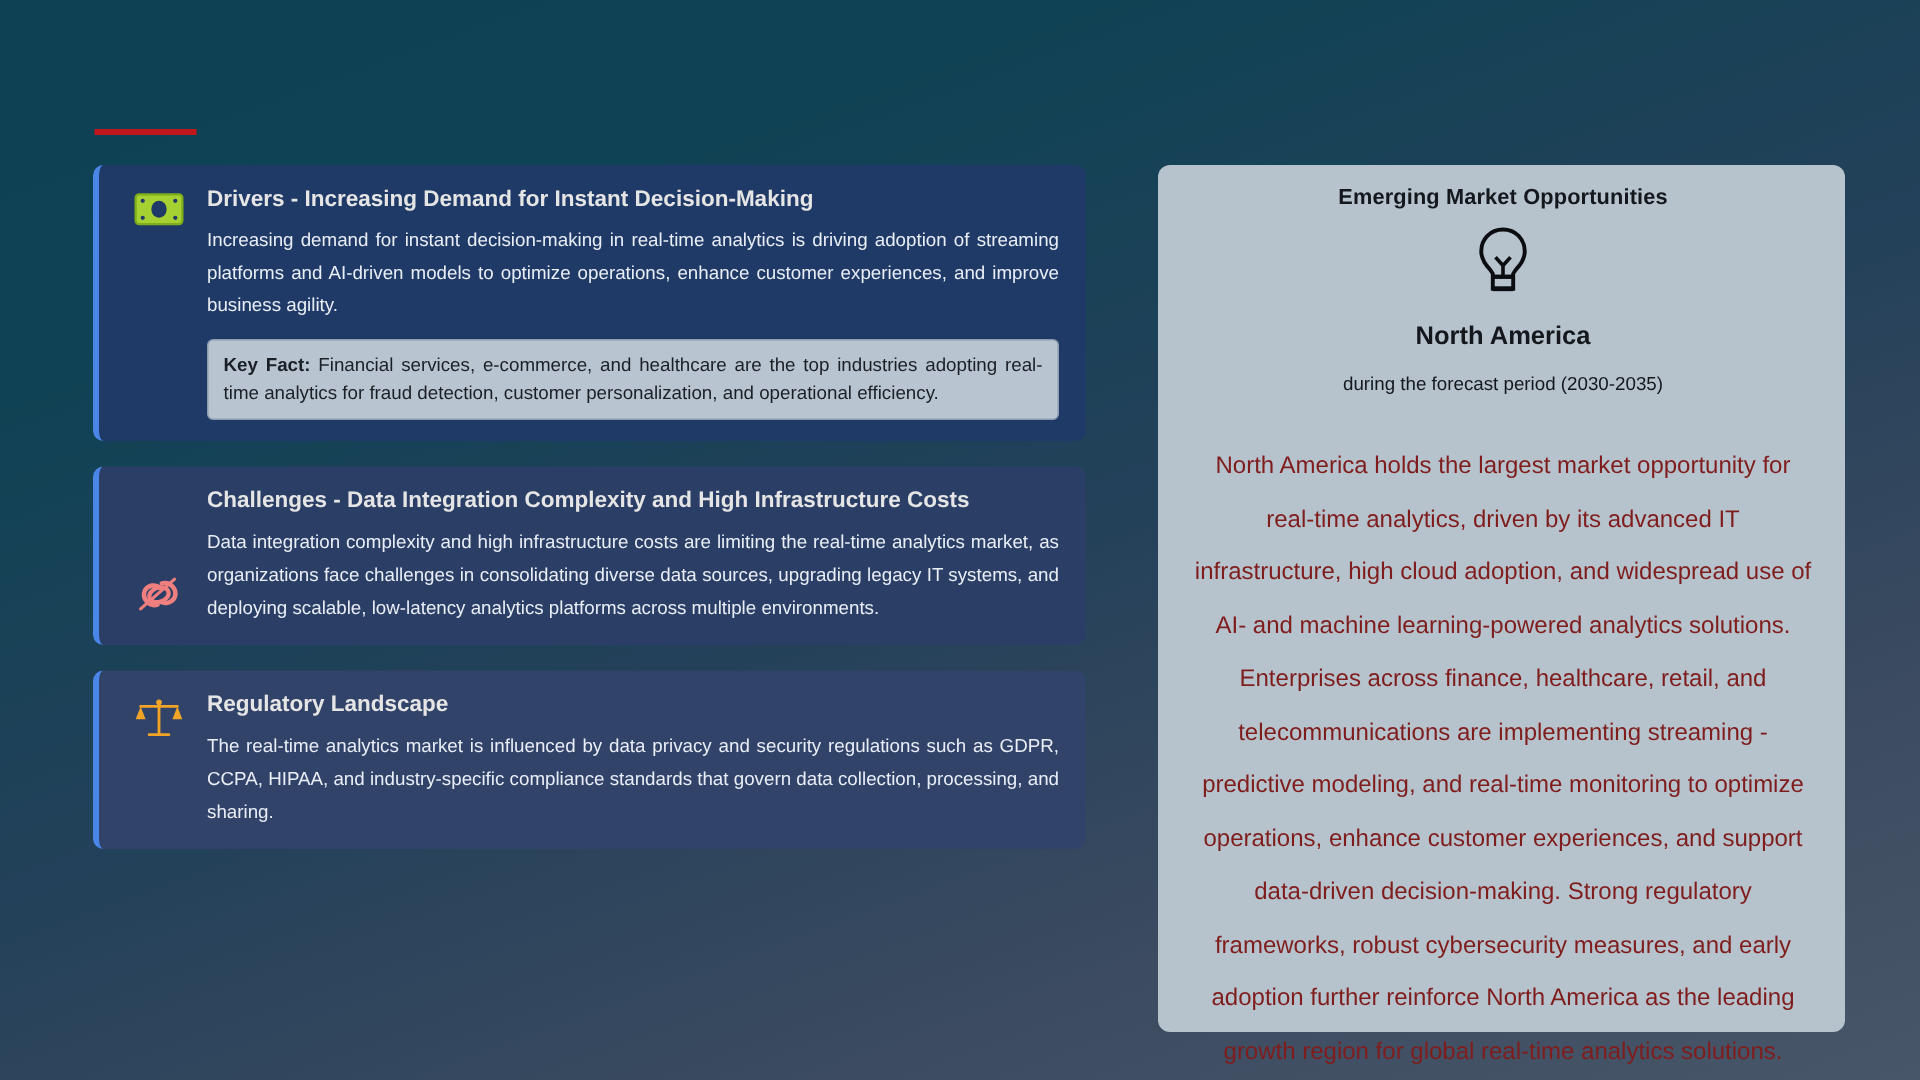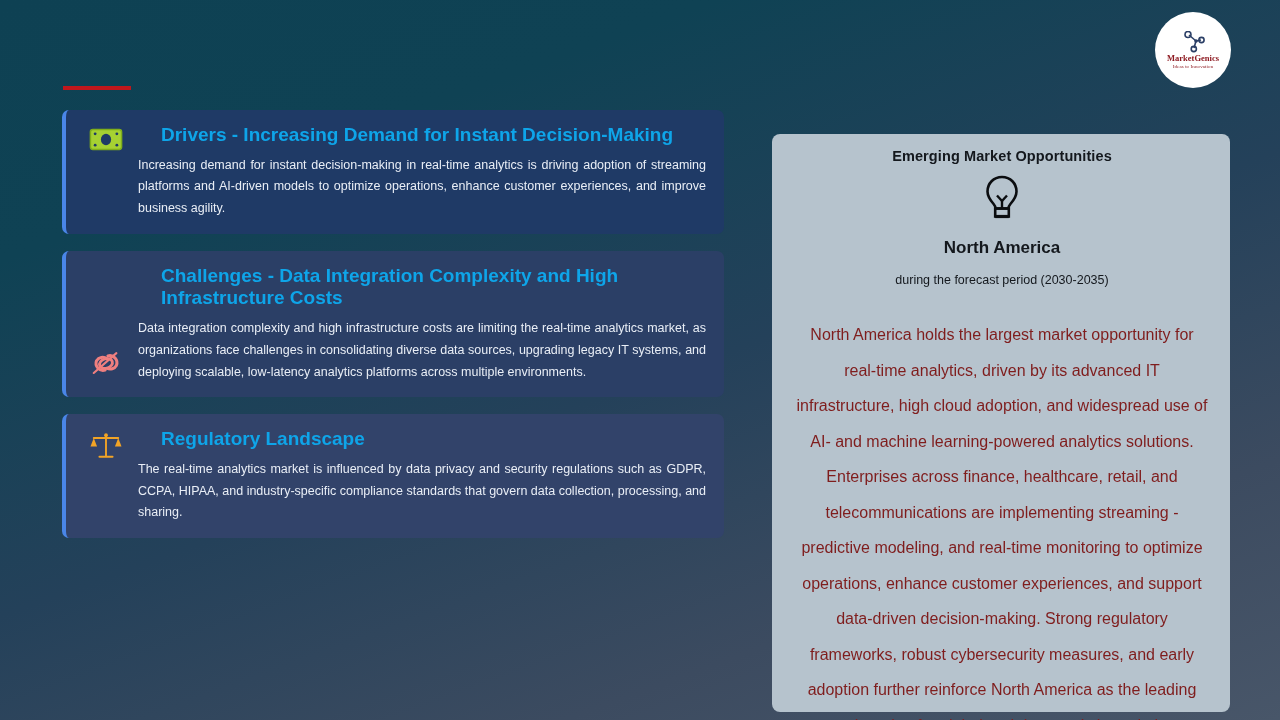--- a/index.html
+++ b/index.html
@@ -100,26 +100,25 @@
     width: 36px;
     height: 34px;
     margin-top: 3px;
     display: flex;
     align-items: flex-start;
     justify-content: center;
   }
   .card-body { flex: 1 1 auto; min-width: 0; }
 
   .card-title {
-    font-size: 19px;
-    font-weight: bold;
-    color: #0ea5e9;
+    font-size: 15px;
+    font-weight: bold;
+    color: #e5e5e5;
     margin-bottom: 8px;
     line-height: 1.2;
-    margin-left: 23px;
   }
   .card-text {
     font-size: 12.5px;
     color: #e9eef6;
     line-height: 1.73;
     text-align: justify;
   }
 
   .note-box {
     margin-top: 11px;
@@ -139,21 +138,20 @@
     position: absolute;
     left: 772px;
     top: 110px;
     width: 458px;
     height: 578px;
     background: #b6c3cd;
     border-radius: 8px;
     padding: 14px 20px 10px 22px;
     text-align: center;
     color: #14181d;
-    margin-top: 24px;
   }
   .rp-title {
     font-size: 14.5px;
     font-weight: bold;
     letter-spacing: .1px;
     margin-bottom: 10px;
   }
   .bulb-wrap { display: flex; justify-content: center; margin: 6px 0 8px 0; }
   .rp-value {
     font-size: 18px;
@@ -181,50 +179,40 @@
     color: #7f1d1d;
   }
 </style>
 </head>
 <body>
 
 <div class="slide">
 
   <div class="title-rule"></div>
 
-  <div class="logo">
-    <svg class="logo-mark" viewBox="0 0 26 22">
-      <line x1="9" y1="4" x2="16" y2="10" stroke="#2b3f66" stroke-width="1.6"></line>
-      <line x1="16" y1="10" x2="21" y2="9" stroke="#2b3f66" stroke-width="1.6"></line>
-      <line x1="16" y1="10" x2="14" y2="17" stroke="#2b3f66" stroke-width="1.6"></line>
-      <circle cx="8" cy="3.5" r="3" fill="none" stroke="#2b3f66" stroke-width="1.6"></circle>
-      <circle cx="21.5" cy="9" r="2.6" fill="none" stroke="#2b3f66" stroke-width="1.6"></circle>
-      <circle cx="13.8" cy="18" r="2.6" fill="none" stroke="#2b3f66" stroke-width="1.6"></circle>
-      <circle cx="16" cy="10" r="1.8" fill="#2b3f66"></circle>
-    </svg>
-    <div class="logo-name">MarketGenics</div>
-    <div class="logo-tag">Ideas to Innovation</div>
-  </div>
 
   <div class="left-col">
 
     <div class="card c1">
       <div class="card-icon">
         <svg viewBox="0 0 36 26" width="34" height="25">
           <rect x="1.5" y="2.5" width="33" height="21" rx="2.5" fill="#a6d132" stroke="#7fae1b" stroke-width="1.6"></rect>
           <ellipse cx="18" cy="13" rx="5.4" ry="6" fill="#1f3a66"></ellipse>
           <circle cx="6.5" cy="7" r="1.5" fill="#1f3a66"></circle>
           <circle cx="29.5" cy="7" r="1.5" fill="#1f3a66"></circle>
           <circle cx="6.5" cy="19" r="1.5" fill="#1f3a66"></circle>
           <circle cx="29.5" cy="19" r="1.5" fill="#1f3a66"></circle>
         </svg>
       </div>
       <div class="card-body">
         <div class="card-title">Drivers - Increasing Demand for Instant Decision-Making</div>
         <div class="card-text">Increasing demand for instant decision-making in real-time analytics is driving adoption of streaming platforms and AI-driven models to optimize operations, enhance customer experiences, and improve business agility.</div>
+        <div class="note-box">
+          <b>Key Fact:</b><span> Financial services, e-commerce, and healthcare are the top industries adopting real-time analytics for fraud detection, customer personalization, and operational efficiency.</span>
+        </div>
       </div>
     </div>
 
     <div class="card c2">
       <div class="card-icon">
         <svg viewBox="0 0 36 30" width="34" height="29">
           <path d="M20 7 a7.5 7.5 0 0 1 9 10 a7.5 7.5 0 0 1 -10 3" fill="none" stroke="#ef7f7f" stroke-width="3.2" stroke-linecap="round"></path>
           <path d="M17 22 a7.5 7.5 0 0 1 -9 -10 a7.5 7.5 0 0 1 11 -2" fill="none" stroke="#ef7f7f" stroke-width="3.2" stroke-linecap="round"></path>
           <ellipse cx="18" cy="15" rx="7" ry="5" fill="none" stroke="#ef7f7f" stroke-width="3" transform="rotate(-18 18 15)"></ellipse>
           <line x1="5" y1="25" x2="29" y2="4" stroke="#ef7f7f" stroke-width="2.2" stroke-linecap="round"></line>

